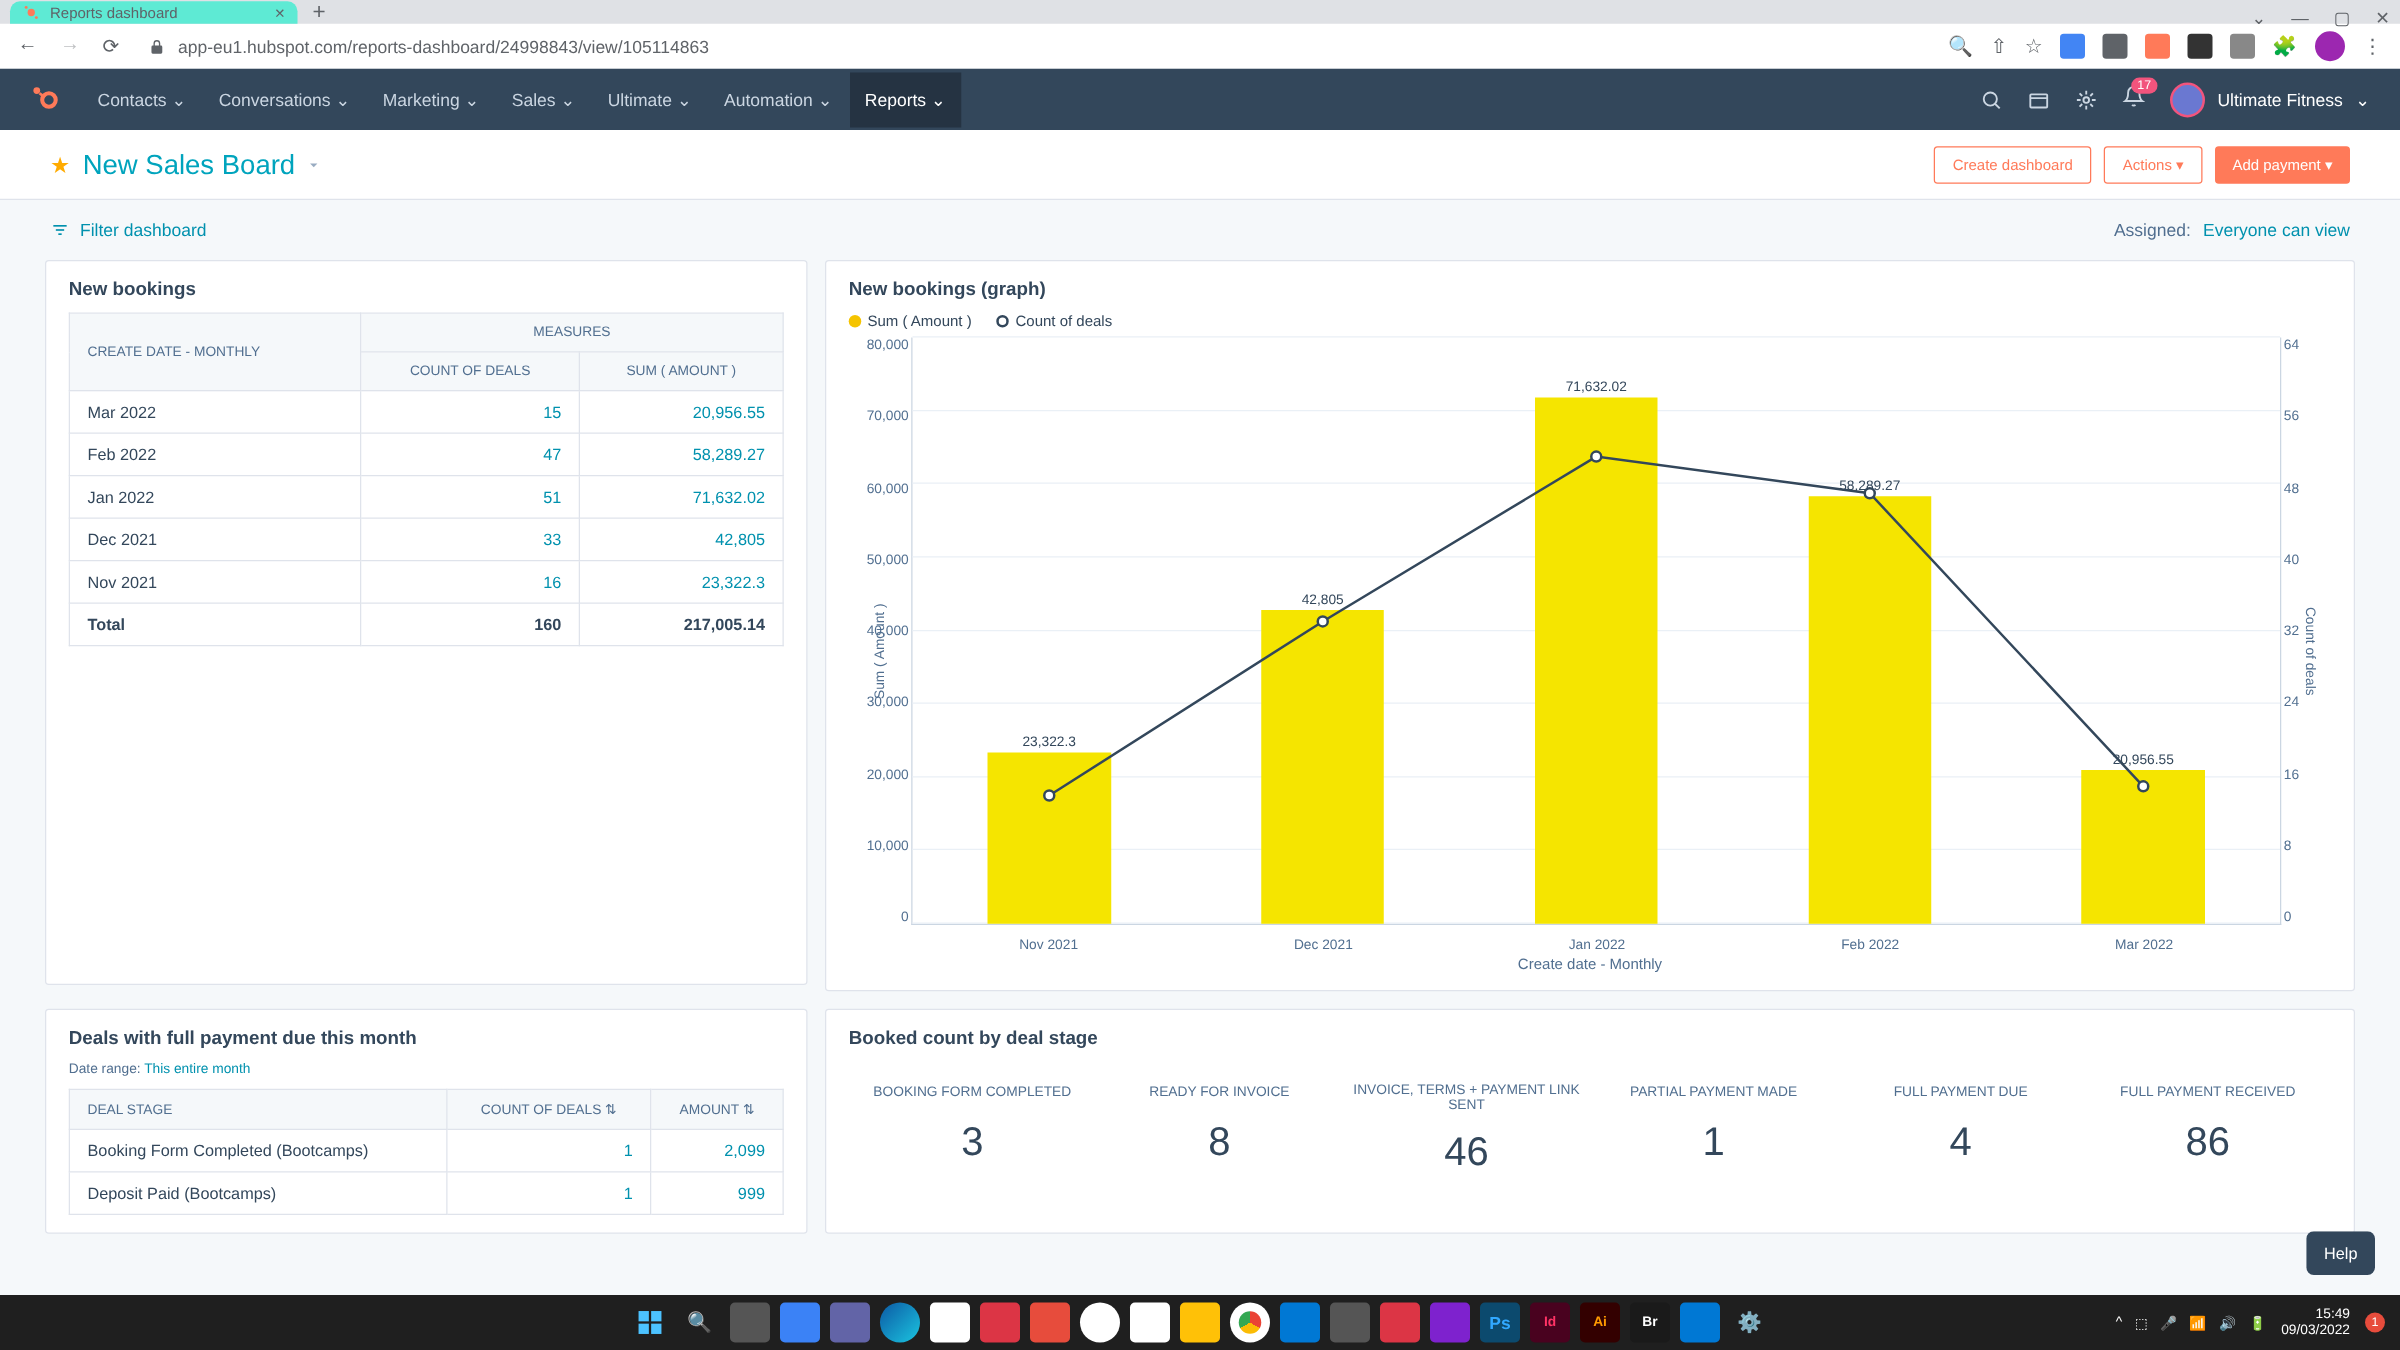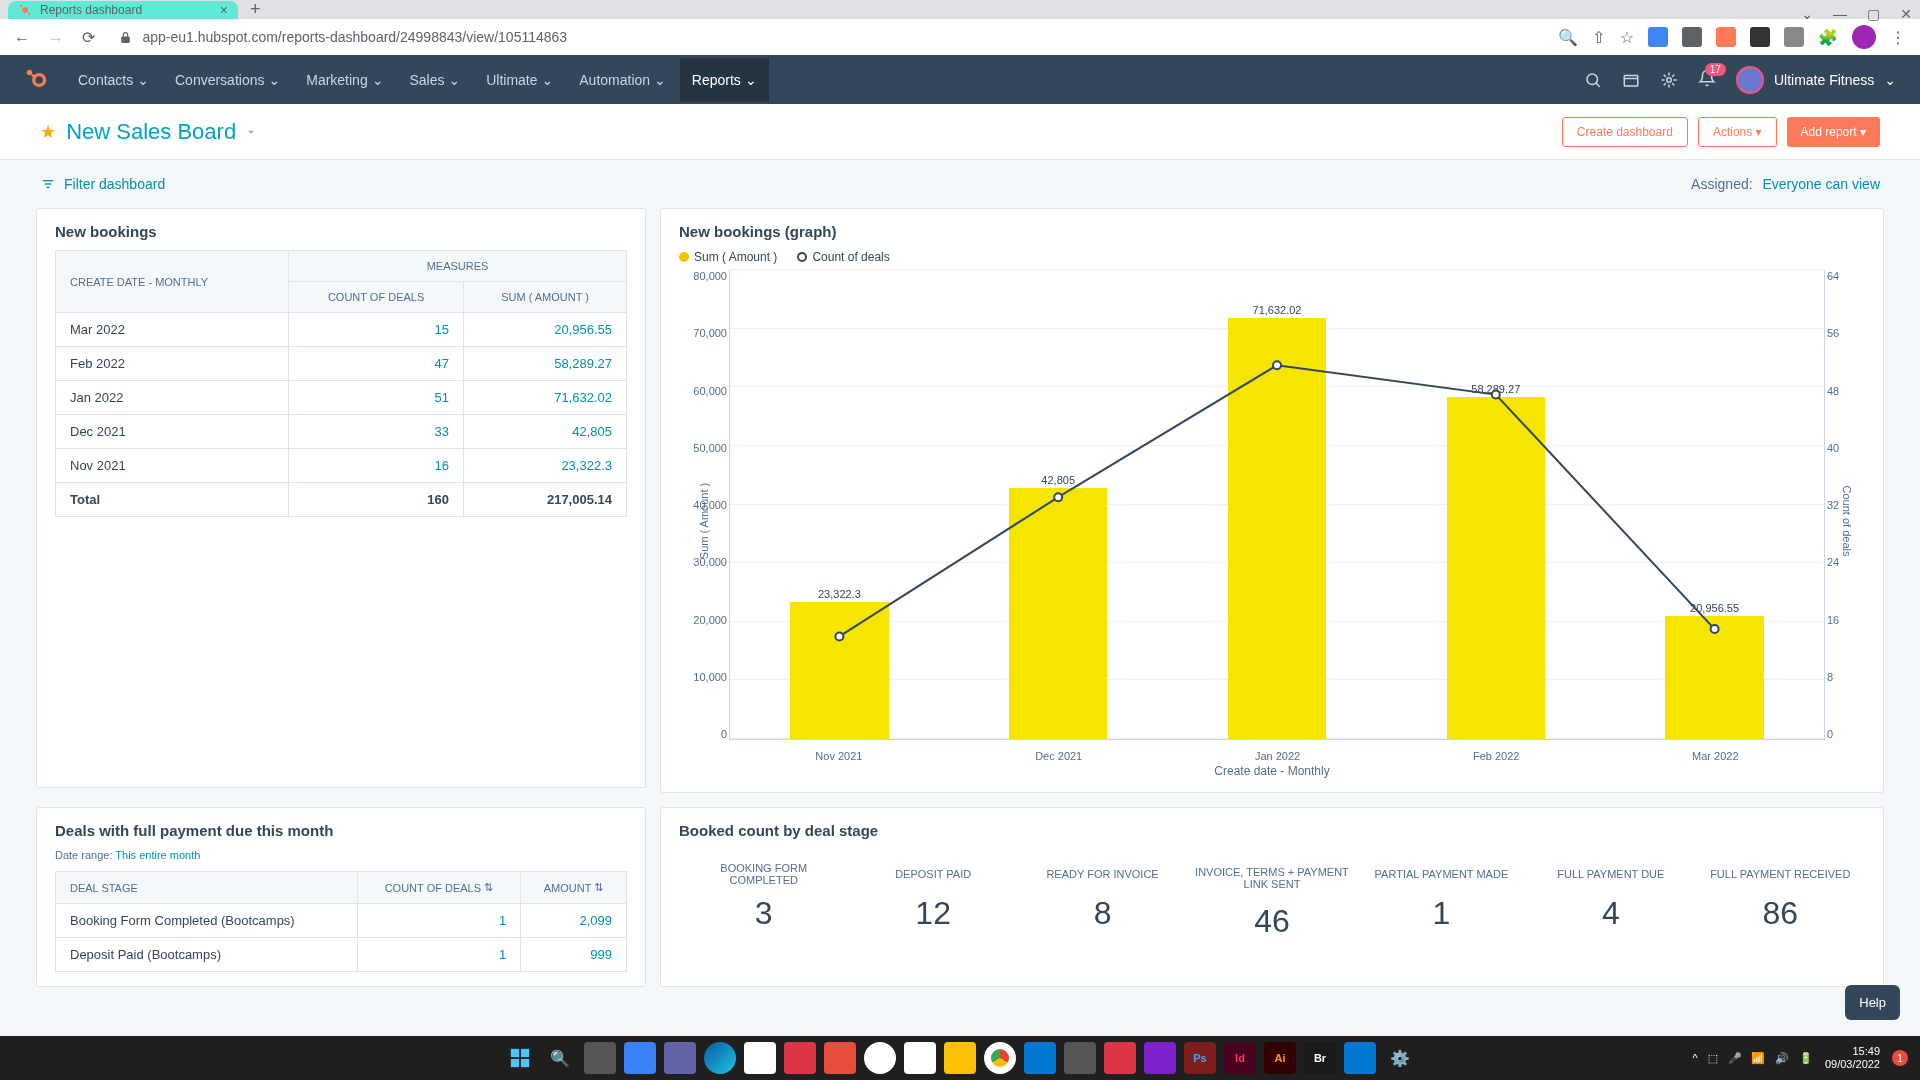--- a/index.html
+++ b/index.html
@@ -223,21 +223,21 @@
   <span class="star">★</span>
   <div class="dash-title">
     <span>New Sales Board</span>
     <svg width="14" height="14" viewBox="0 0 24 24" fill="#99acc2">
         <path d="M7 10l5 5 5-5z"></path>
       </svg>
   </div>
   <div class="dash-actions">
     <button class="btn-outline">Create dashboard</button>
     <button class="btn-outline"><span>Actions</span> ▾</button>
-    <button class="btn-primary"><span>Add report</span> ▾</button>
+    <button class="btn-primary"><span>Add payment</span> ▾</button>
   </div>
 </div>
 
 <div class="filter-bar">
   <div class="filter-link">
     <svg width="16" height="16" viewBox="0 0 24 24" fill="none" stroke="#0091ae" stroke-width="2">
         <line x1="4" y1="7" x2="20" y2="7"></line>
         <line x1="7" y1="12" x2="17" y2="12"></line>
         <line x1="10" y1="17" x2="14" y2="17"></line>
       </svg>
@@ -418,24 +418,20 @@
   </div>
 
   <div class="card">
     <div class="card-title">Booked count by deal stage</div>
     <div class="stage-grid" id="stage-grid">
         <div class="stage-col">
           <div class="stage-label ">BOOKING FORM COMPLETED</div>
           <div class="stage-val">3</div>
         </div>
         <div class="stage-col">
-          <div class="stage-label ">DEPOSIT PAID</div>
-          <div class="stage-val">12</div>
-        </div>
-        <div class="stage-col">
           <div class="stage-label ">READY FOR INVOICE</div>
           <div class="stage-val">8</div>
         </div>
         <div class="stage-col">
           <div class="stage-label stage-tall">INVOICE, TERMS + PAYMENT LINK SENT</div>
           <div class="stage-val">46</div>
         </div>
         <div class="stage-col">
           <div class="stage-label ">PARTIAL PAYMENT MADE</div>
           <div class="stage-val">1</div>
@@ -475,21 +471,21 @@
     <div class="tb-icon" style="background:#fff;border-radius:50%"></div>
     <div class="tb-icon" style="background:#fff"></div>
     <div class="tb-icon" style="background:#ffc107"></div>
     <div class="tb-icon" style="background:#fff;border-radius:50%;position:relative">
         <div style="width:18px;height:18px;border-radius:50%;background:conic-gradient(#ea4335 0 120deg,#fbbc05 120deg 240deg,#34a853 240deg)"></div>
       </div>
     <div class="tb-icon" style="background:#0078d4"></div>
     <div class="tb-icon" style="background:#555"></div>
     <div class="tb-icon" style="background:#dc3545"></div>
     <div class="tb-icon" style="background:#7e22ce"></div>
-    <div class="tb-icon" style="background:#7f1d1d;color:#31a8ff;font-size:11px;font-weight:bold">Ps</div>
+    <div class="tb-icon" style="background:#0c4a6e;color:#31a8ff;font-size:14px;font-weight:bold">Ps</div>
     <div class="tb-icon" style="background:#49021f;color:#ff3366;font-size:11px;font-weight:bold">Id</div>
     <div class="tb-icon" style="background:#330000;color:#ff9a00;font-size:11px;font-weight:bold">Ai</div>
     <div class="tb-icon" style="background:#1a1a1a;color:#fff;font-size:11px;font-weight:bold">Br</div>
     <div class="tb-icon" style="background:#0078d4"></div>
     <div class="tb-icon">⚙️</div>
   </div>
   <div class="tb-right">
     <div class="tray-icons">
       <span>^</span>
       <span>⬚</span>

